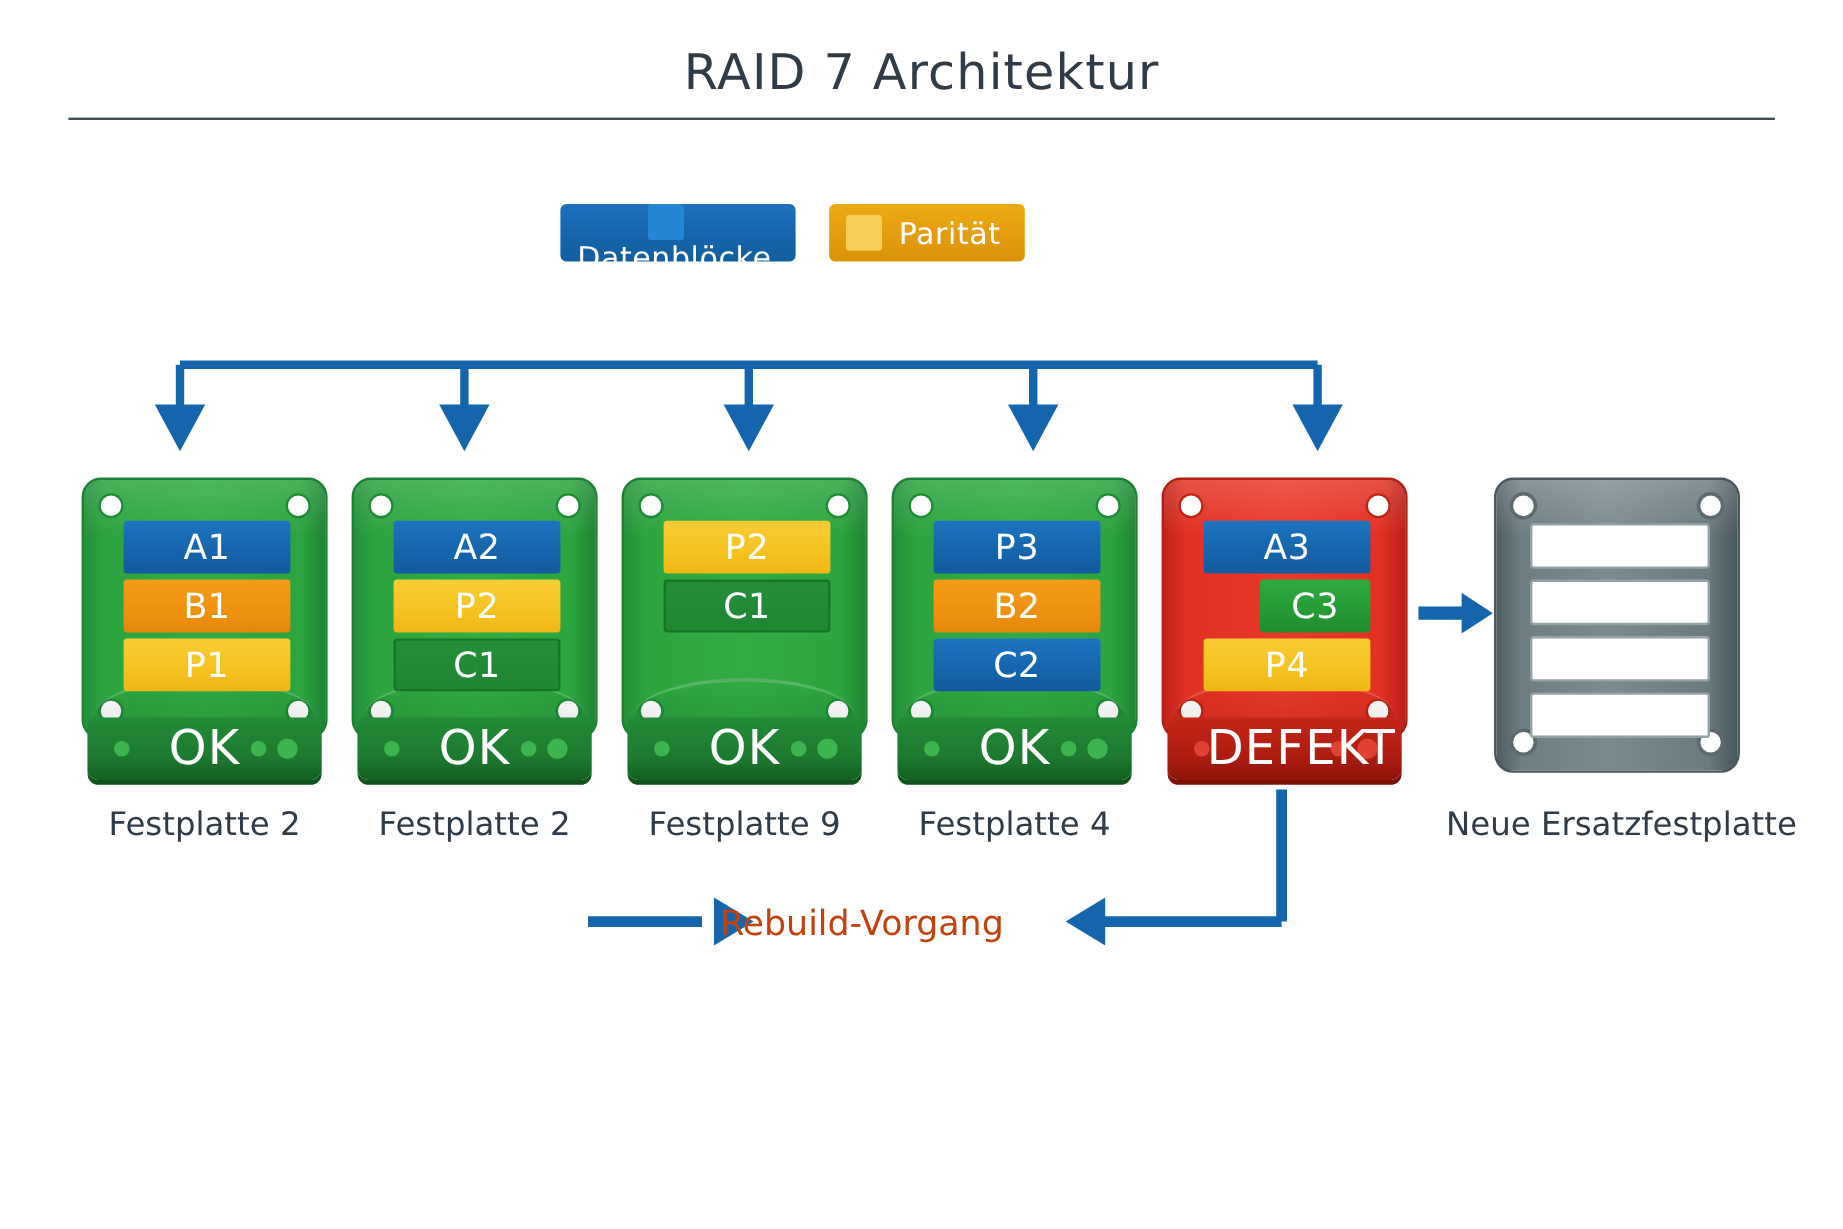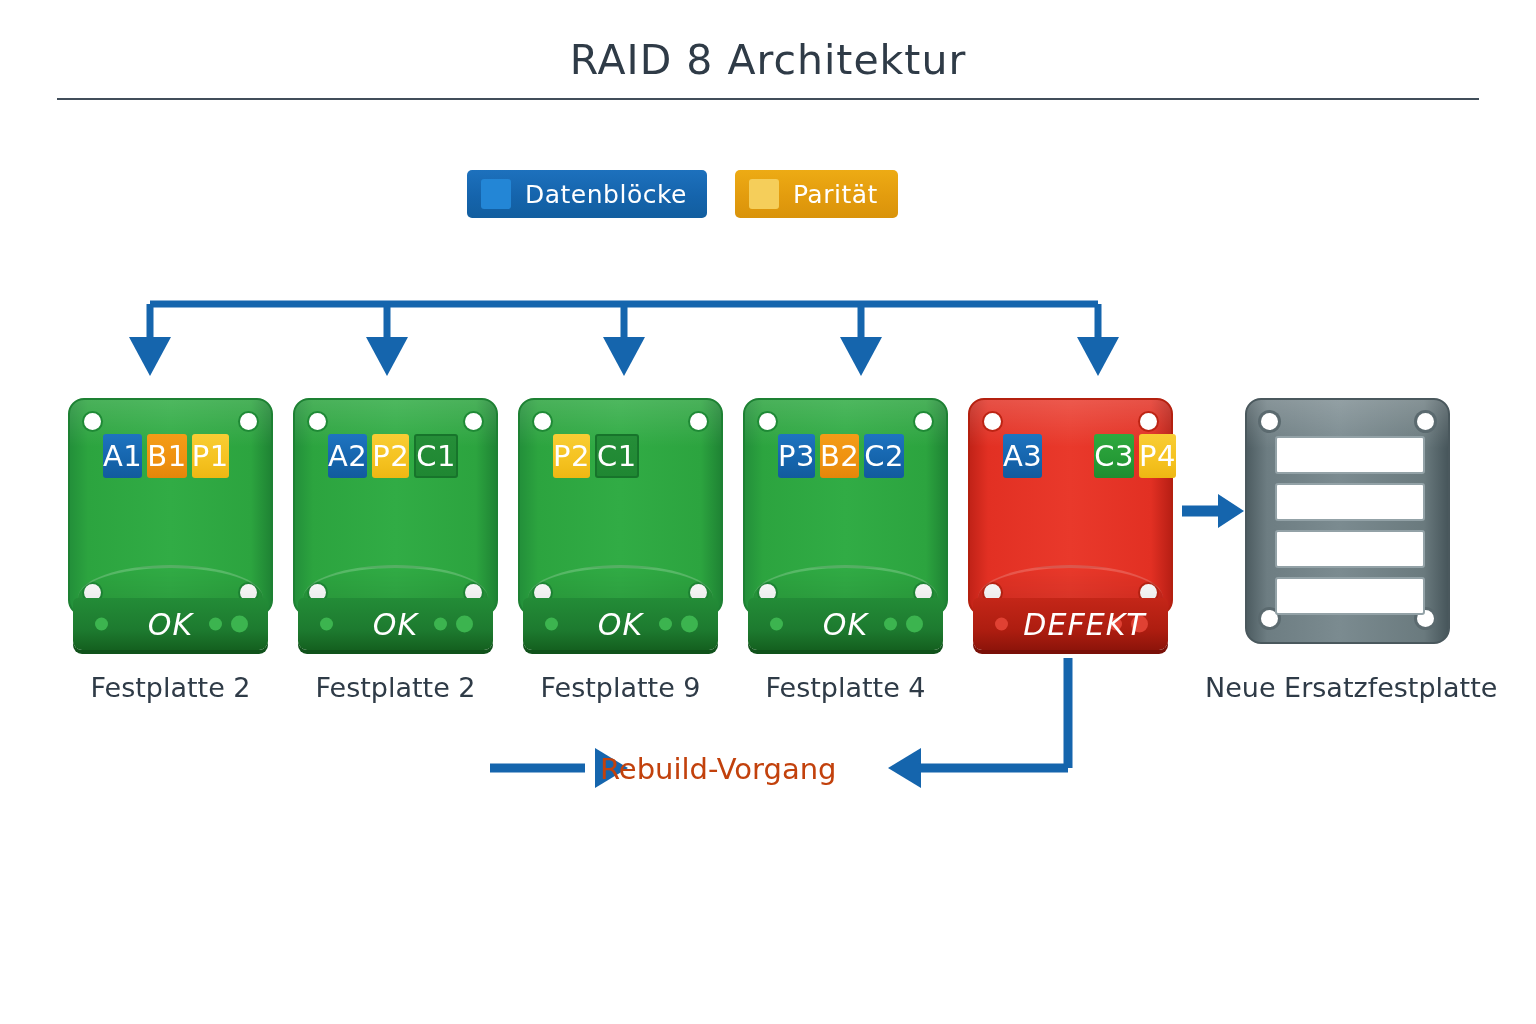--- a/index.html
+++ b/index.html
@@ -53,20 +53,21 @@
   .legend-item {
     display: flex;
     align-items: center;
     height: 48px;
     border-radius: 5px;
     padding: 0 20px 0 14px;
     box-sizing: border-box;
   }
   .legend-item.data {
     background: linear-gradient(180deg,#1d71bd 0%, #1564ac 55%, #125e9f 100%);
+    flex-direction: column;
   }
   .legend-item.parity {
     background: linear-gradient(180deg,#edab14 0%, #e39c0e 55%, #d9930a 100%);
   }
   .legend-swatch {
     width: 30px; height: 30px;
     border-radius: 3px;
     margin-right: 14px;
     flex: none;
   }
@@ -167,20 +168,21 @@
     border-radius: 50% 50% 12px 12px / 70% 70% 12px 12px;
   }
 
   
   .blocks {
     position: absolute;
     left: 33px;
     top: 34px;
     width: 139px;
     display: flex;
+    flex-direction: column;
     gap: 5px;
   }
   .block {
     height: 44px;
     border-radius: 3px;
     display: flex;
     align-items: center;
     justify-content: center;
     color: #ffffff;
     font-size: 29px;
@@ -240,24 +242,23 @@
     background: linear-gradient(180deg,#238c37 0%, #1d7a2f 62%, #14601f 100%);
     box-shadow: 0 4px 0 0 #10521b;
   }
   .disk.red .disk-foot {
     background: linear-gradient(180deg,#c42618 0%, #ad1d10 62%, #8d140a 100%);
     box-shadow: 0 4px 0 0 #7a1008;
     padding-left: 28px;
   }
   .foot-label {
     color: #ffffff;
-    font-size: 30px;
+    font-size: 40px;
     letter-spacing: 1px;
     z-index: 2;
-    font-style: italic;
   }
   .foot-dot {
     position: absolute;
     border-radius: 50%;
     top: 50%;
     transform: translateY(-50%);
   }
   .disk.green .foot-dot { background: #3cb44f; }
   .disk.red   .foot-dot { background: #e04133; }
   .foot-dot.d1 { left: 22px; width: 13px; height: 13px; }
@@ -289,21 +290,21 @@
     top: 752px;
     font-size: 29px;
     color: #c2410c;
     white-space: nowrap;
   }
 </style>
 </head>
 <body>
 
 <div class="title-wrap">
-  <div class="page-title">RAID 8 Architektur</div>
+  <div class="page-title">RAID 7 Architektur</div>
   <div class="title-rule"></div>
 </div>
 
 <div class="legend">
   <div class="legend-item data">
     <span class="legend-swatch data"></span>
     <span class="legend-label">Datenblöcke</span>
   </div>
   <div class="legend-item parity">
     <span class="legend-swatch parity"></span>

